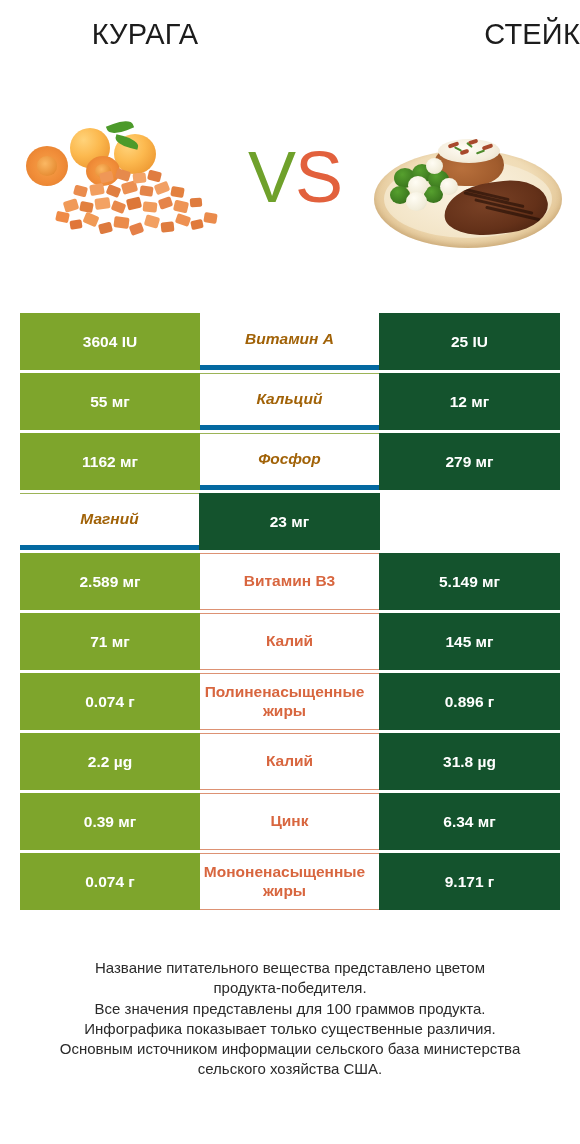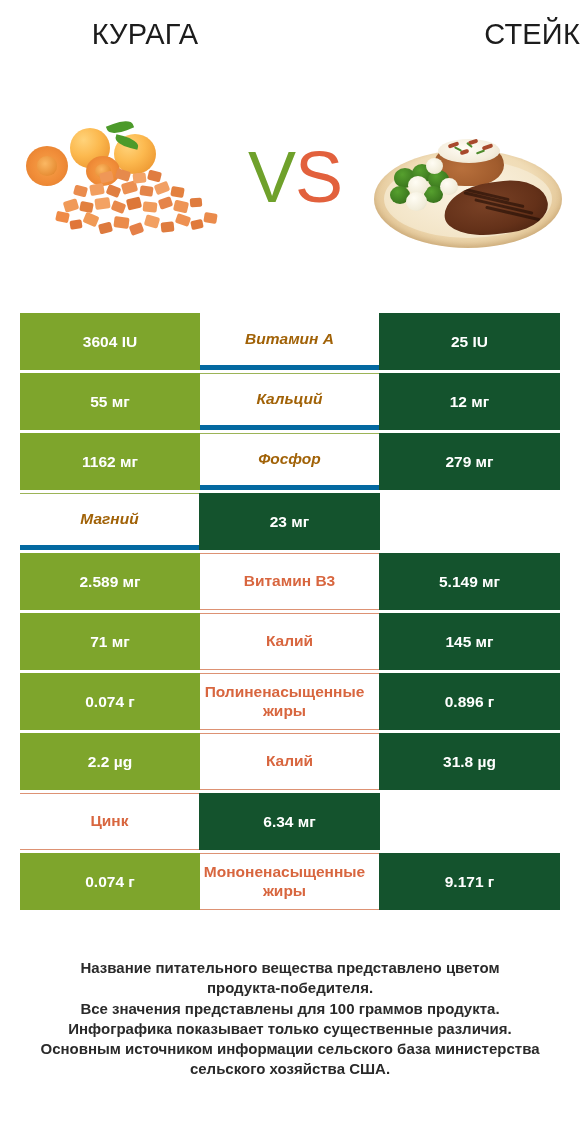--- a/index.html
+++ b/index.html
@@ -135,21 +135,21 @@
   .footer {
     position: absolute;
     left: 20px;
     top: 958px;
     width: 540px;
     text-align: center;
     font-size: 15px;
     line-height: 1.35;
     color: #2a2a2a;
   }
-  .footer div { white-space: nowrap; font-weight: bold; }
+  .footer div { white-space: nowrap; }
 
   
   .apr { position: absolute; }
   .apr-whole {
     border-radius: 50%;
     background: radial-gradient(circle at 34% 30%, #ffd37a 0%, #fcb94f 42%, #ef9c35 78%, #d8832a 100%);
   }
   .apr-half {
     border-radius: 50%;
     background: radial-gradient(circle at 50% 50%, #f7a34a 0%, #f08c38 55%, #e07c2c 100%);
@@ -379,20 +379,21 @@
       <div class="cell cell-right">0.896 г</div>
     </div>
     <div class="row win-right">
       <div class="cell cell-left">2.2 µg</div>
       <div class="cell cell-mid">
         <span class="midtext">Калий</span>
       </div>
       <div class="cell cell-right">31.8 µg</div>
     </div>
     <div class="row win-right">
+      <div class="cell cell-left">0.39 мг</div>
       <div class="cell cell-mid">
         <span class="midtext">Цинк</span>
       </div>
       <div class="cell cell-right">6.34 мг</div>
     </div>
     <div class="row win-right">
       <div class="cell cell-left">0.074 г</div>
       <div class="cell cell-mid wrap">
         <span class="midtext">Мононенасыщенные жиры</span>
       </div>

